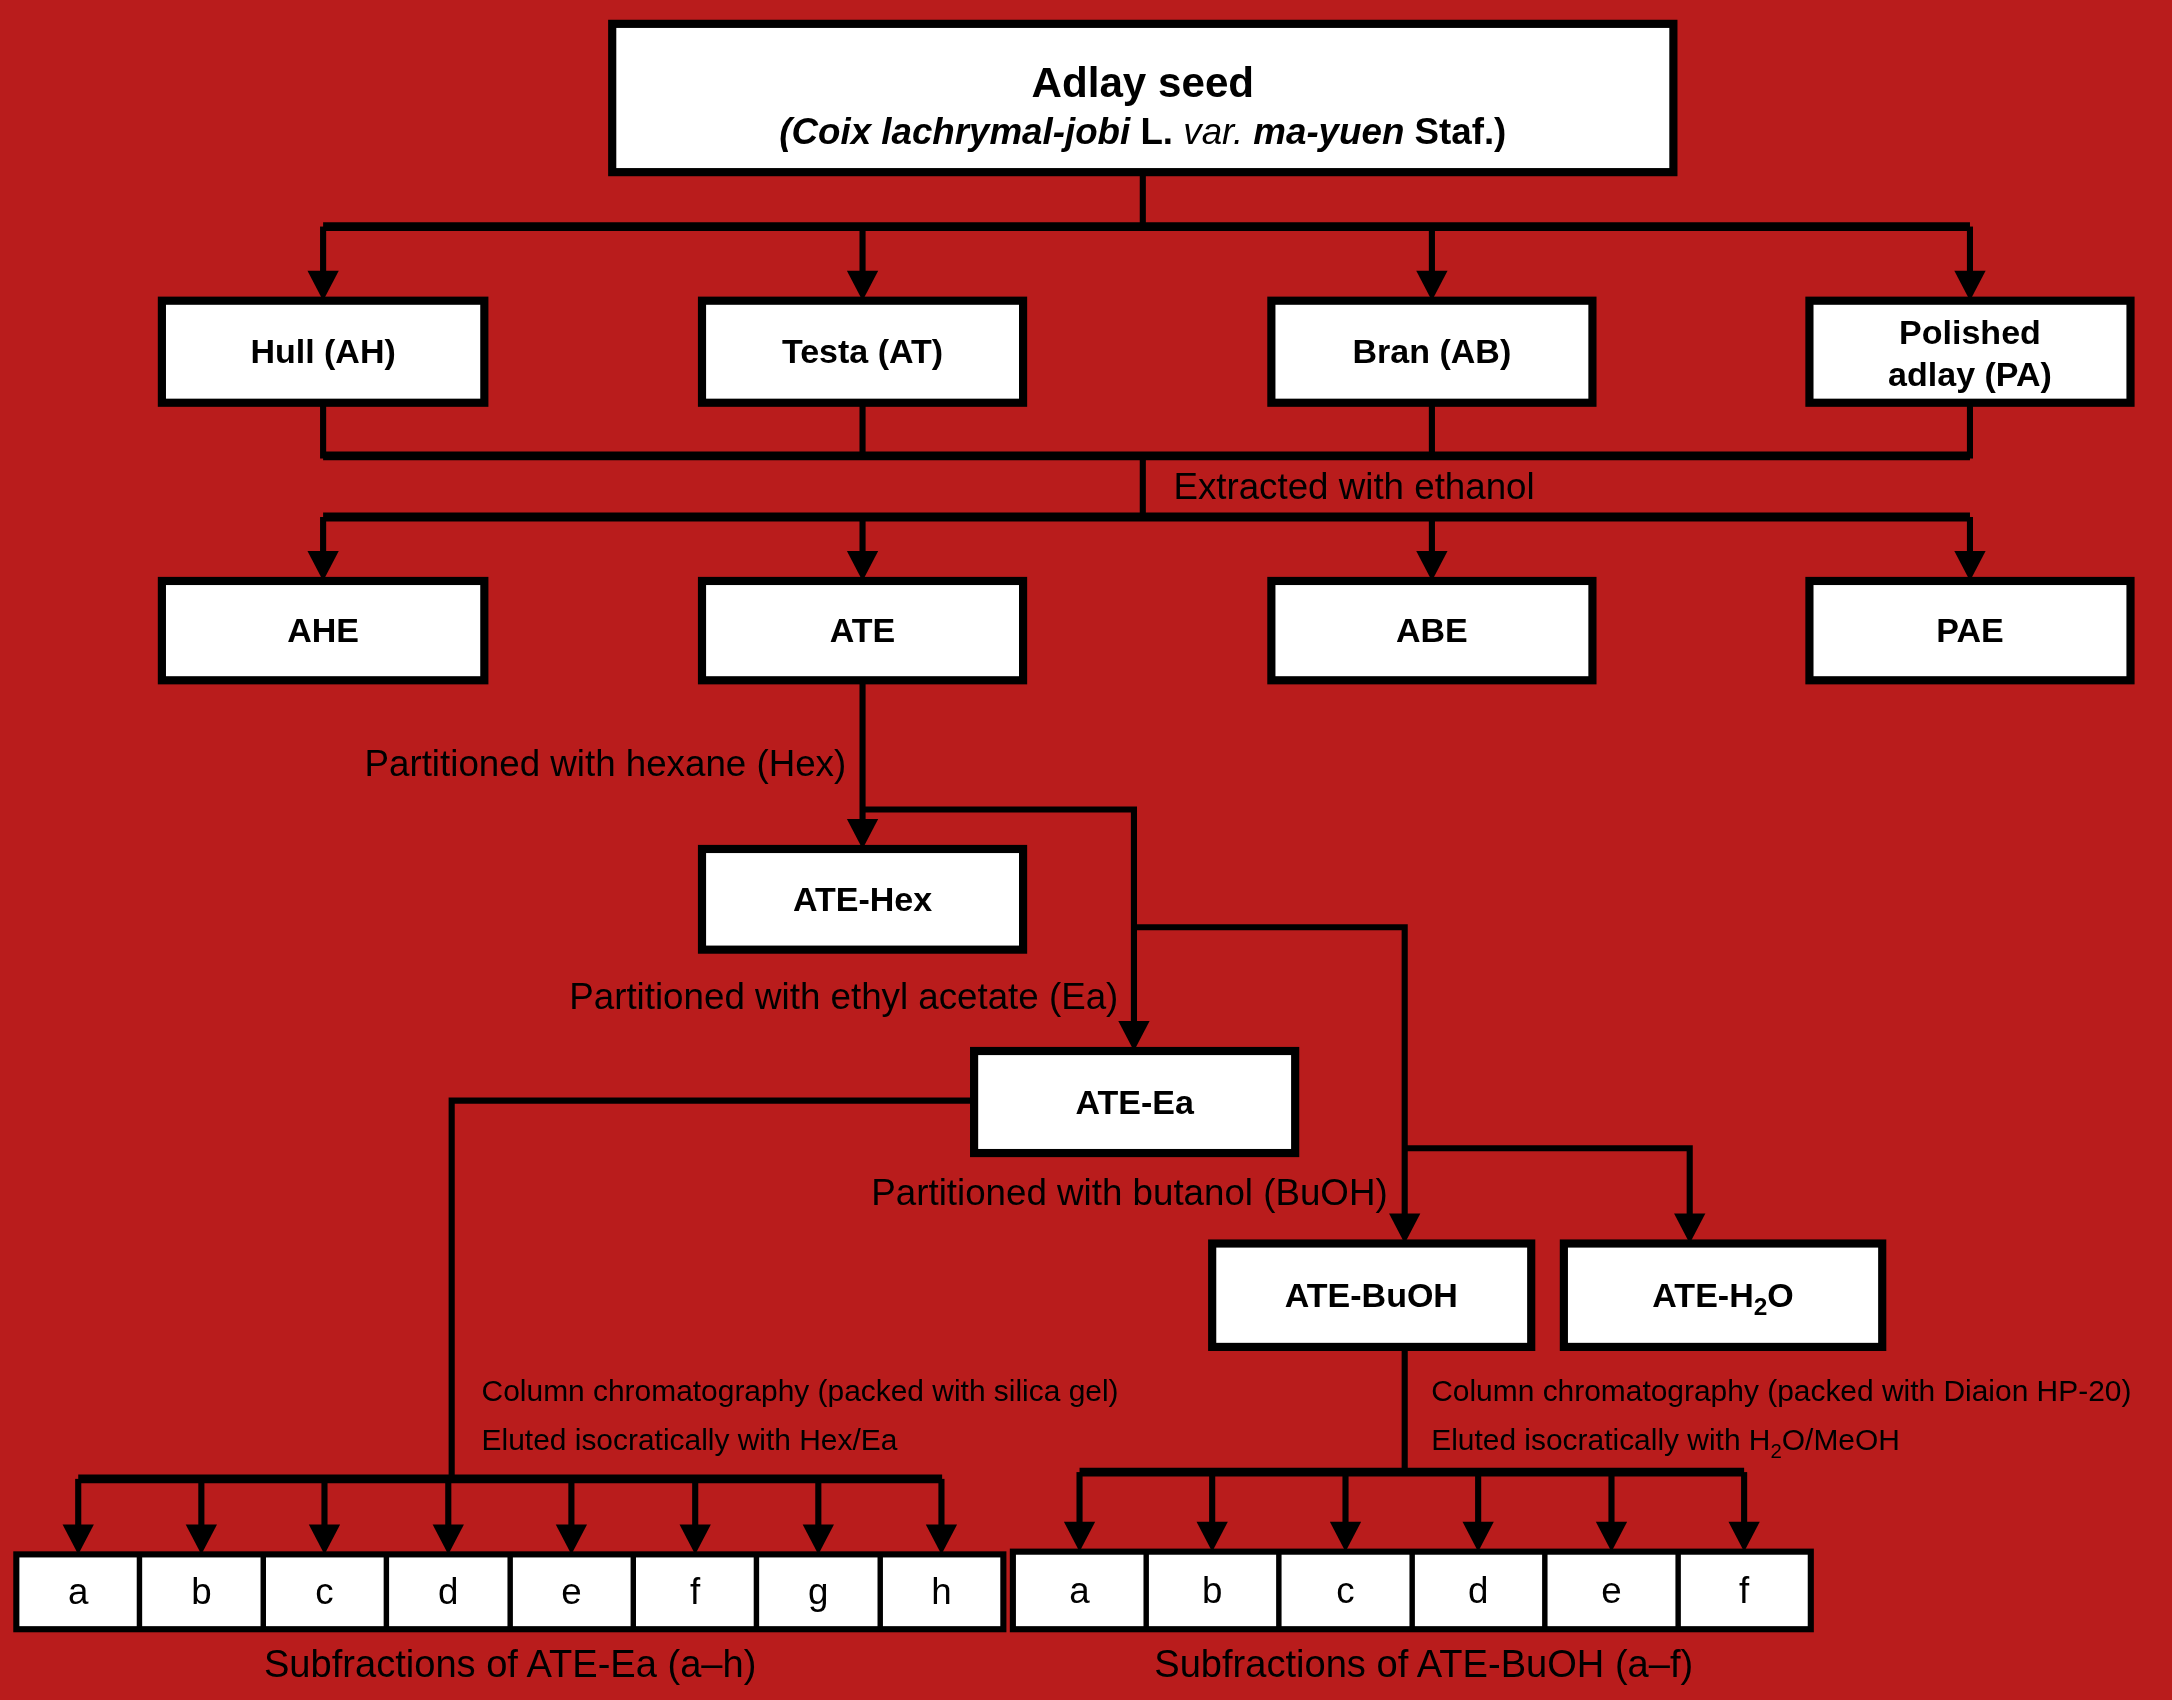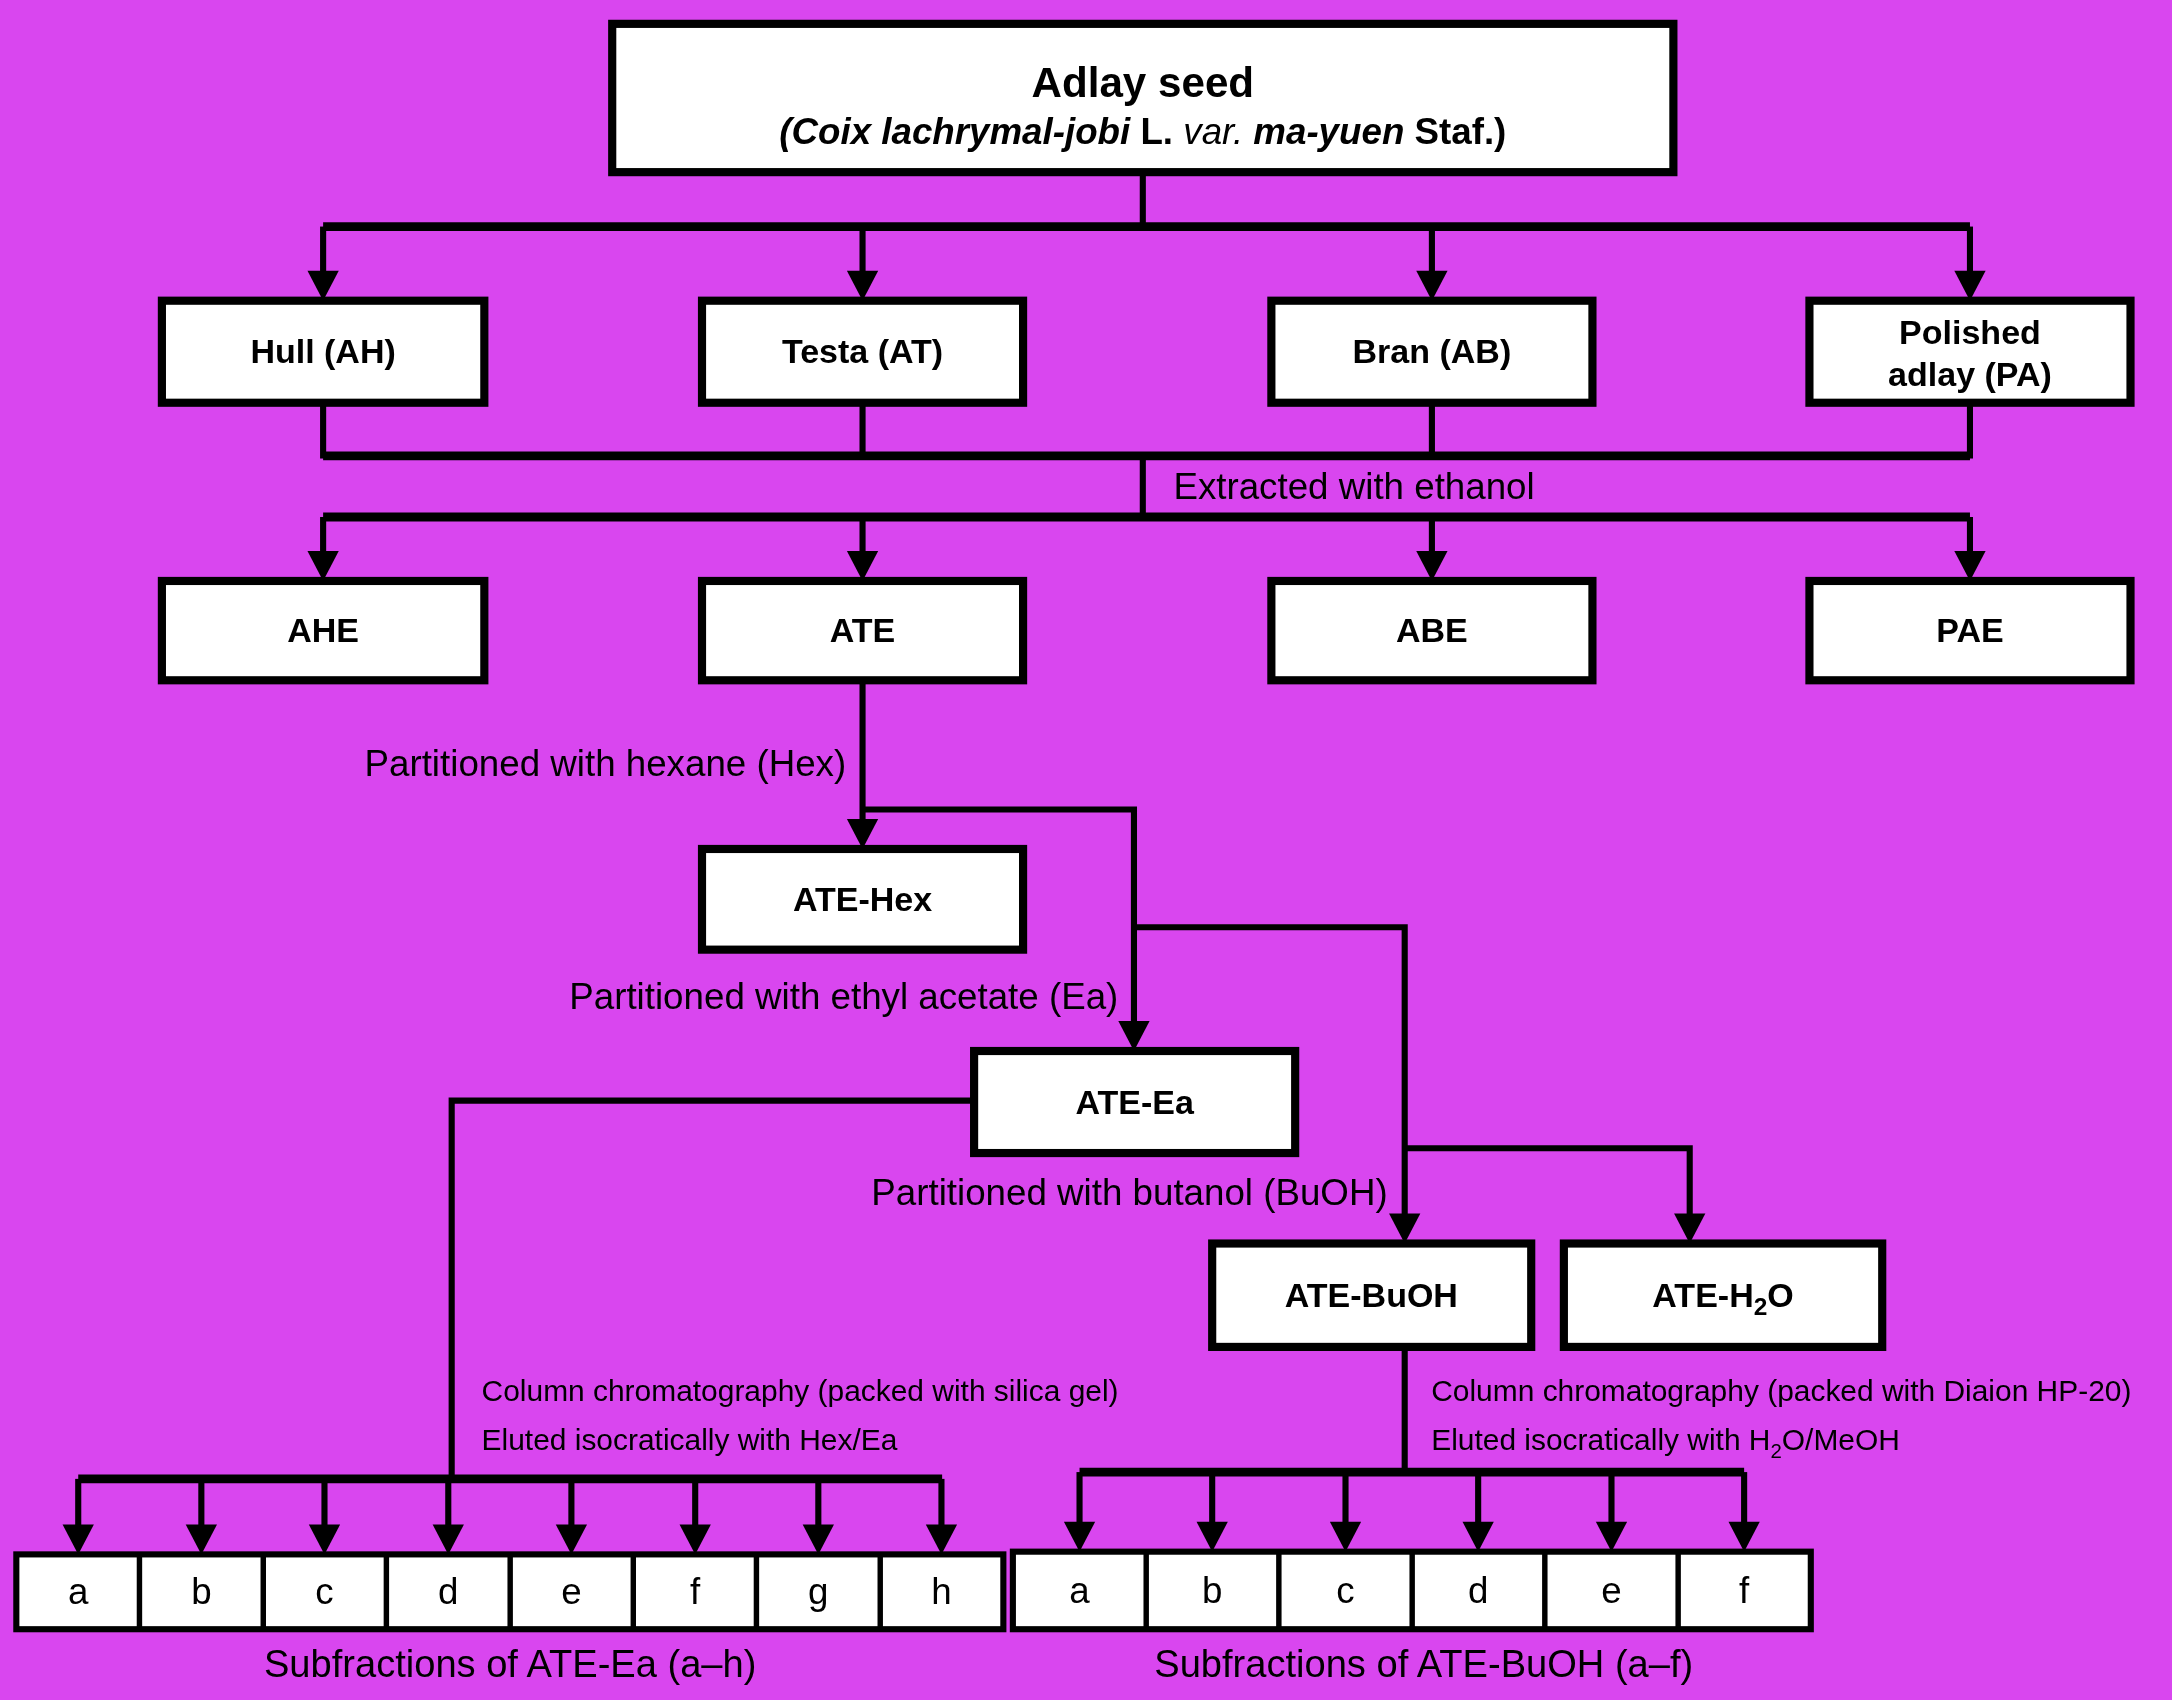--- a/index.html
+++ b/index.html
@@ -1,16 +1,16 @@
 <!DOCTYPE html>
 <html style="font-size:11px"><head>
 <meta charset="utf-8">
 <style>
   html,body{margin:0;padding:0;background:#ffffff;}
-  .stage{width:2172px;height:1700px;background:#d946ef;position:relative;}
+  .stage{width:2172px;height:1700px;background:#b91c1c;position:relative;}
   svg{display:block;}
   .box{fill:#ffffff;stroke:#000000;stroke-width:12;}
   .tbl{fill:#ffffff;stroke:#000000;stroke-width:9;}
   .divline{stroke:#000000;stroke-width:8;}
   .wire{stroke:#000000;stroke-width:9;fill:none;}
   .bar{stroke:#000000;stroke-width:13;fill:none;}
   .head{fill:#000000;stroke:none;}
   text{font-family:"Liberation Sans","DejaVu Sans",sans-serif;fill:#000000;}
   .t-title{font-size:62px;font-weight:bold;text-anchor:middle;}
   .t-sub{font-size:54px;text-anchor:middle;}

